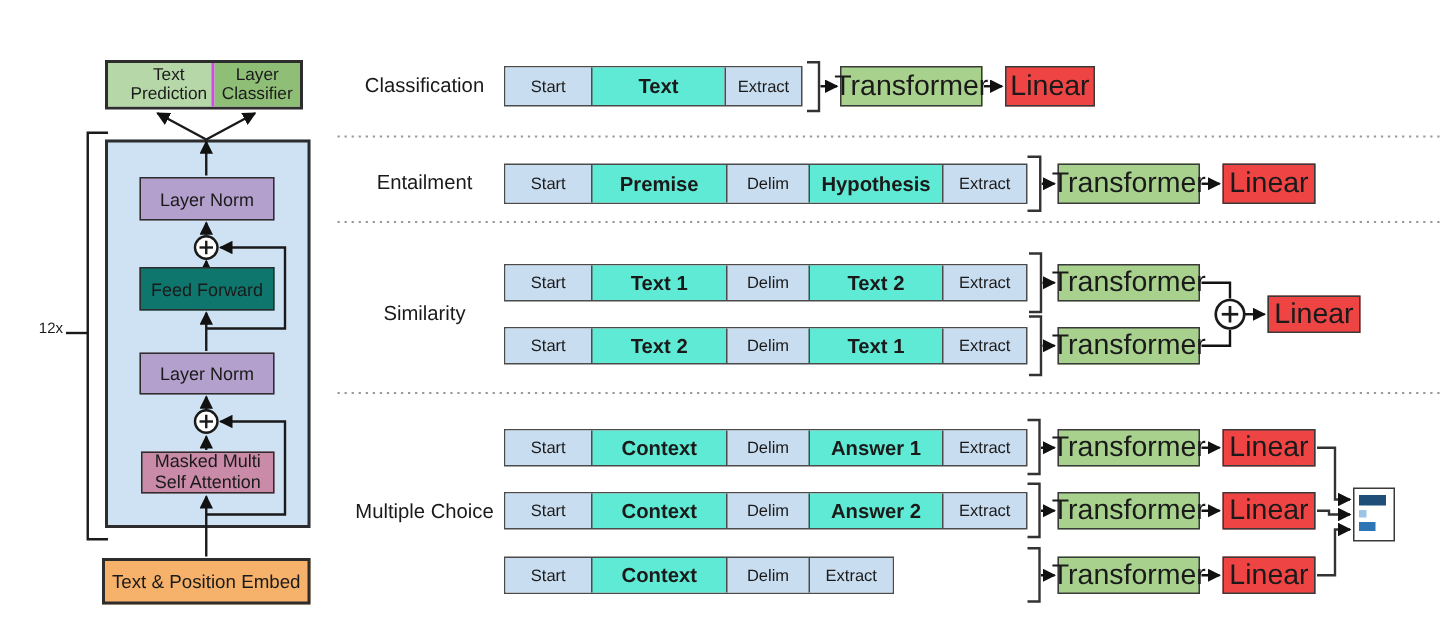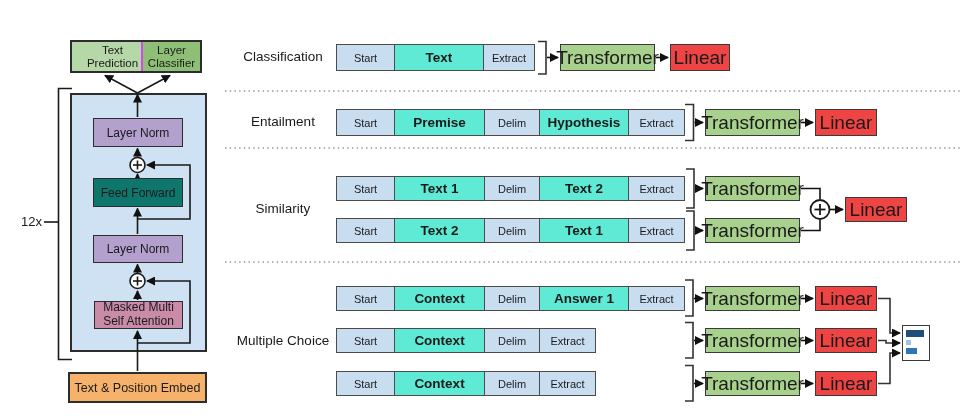--- a/index.html
+++ b/index.html
@@ -14,21 +14,21 @@
   .head-pair{left:70px;top:40px;width:132px;height:33px;border:2px solid #2d2d2d;display:flex;z-index:3;font-size:11.5px;line-height:1.1;}
   .head-cell{flex:1;display:flex;align-items:center;justify-content:center;text-align:center;}
   .head-left{background:#b6d7a8;border-right:2px solid #d946ef;padding-left:12px;}
   .head-right{background:#8fbf77;}
   .inner-box{left:93px;width:90px;border:1.8px solid #2d2d2d;z-index:3;font-size:12px;}
   .ln1{top:118px;height:29px;background:#b3a0cd;}
   .ff{top:178px;height:29px;background:#0f766e;}
   .ln2{top:235px;height:28px;background:#b3a0cd;}
   .msa{left:94px;top:301px;width:89px;height:28px;background:#c98ba8;border:1.8px solid #2d2d2d;z-index:3;font-size:12px;line-height:1.15;}
   .embed{left:68px;top:372px;width:139px;height:31px;background:#f6b26b;border:2px solid #2d2d2d;z-index:3;font-size:12.5px;}
-  .repeat-label{left:12px;top:214px;width:30px;height:16px;font-size:13px;text-align:right;z-index:3;}
+  .repeat-label{left:12px;top:214px;width:30px;height:16px;font-size:10px;text-align:right;z-index:3;}
   
   svg.wires{position:absolute;left:0;top:0;z-index:2;}
   
   .task-label{left:212px;width:142px;height:18px;font-size:13.5px;text-align:center;z-index:3;}
   .strip{left:336px;display:flex;border:1.5px solid #4b4b4b;z-index:3;}
   .cell{display:flex;align-items:center;justify-content:center;text-align:center;box-sizing:border-box;}
   .cell + .cell{border-left:1.5px solid #4b4b4b;}
   .c-blue{background:#c9ddf1;}
   .c-lav{background:#5eead4;font-weight:bold;}
   .f-sm{font-size:11px;}
@@ -114,20 +114,21 @@
     <div class="cell c-blue f-sm w-start">Start</div>
     <div class="cell c-lav  f-lg w-big1">Context</div>
     <div class="cell c-blue f-sm w-delim">Delim</div>
     <div class="cell c-lav  f-lg w-big2">Answer 1</div>
     <div class="cell c-blue f-sm w-extract">Extract</div>
   </div>
   <div class="abs strip" style="top:328px;height:25px;">
     <div class="cell c-blue f-sm w-start">Start</div>
     <div class="cell c-lav  f-lg w-big1">Context</div>
     <div class="cell c-blue f-sm w-delim">Delim</div>
+    <div class="cell c-lav  f-lg w-big2">Answer 2</div>
     <div class="cell c-blue f-sm w-extract">Extract</div>
   </div>
   <div class="abs strip" style="top:371px;height:25px;">
     <div class="cell c-blue f-sm w-start">Start</div>
     <div class="cell c-lav  f-lg w-big1">Context</div>
     <div class="cell c-blue f-sm w-delim">Delim</div>
     <div class="cell c-blue f-sm w-extract">Extract</div>
   </div>
   <div class="abs center box transformer" style="left:705px;top:286px;height:25px;">Transformer</div>
   <div class="abs center box transformer" style="left:705px;top:328px;height:25px;">Transformer</div>

